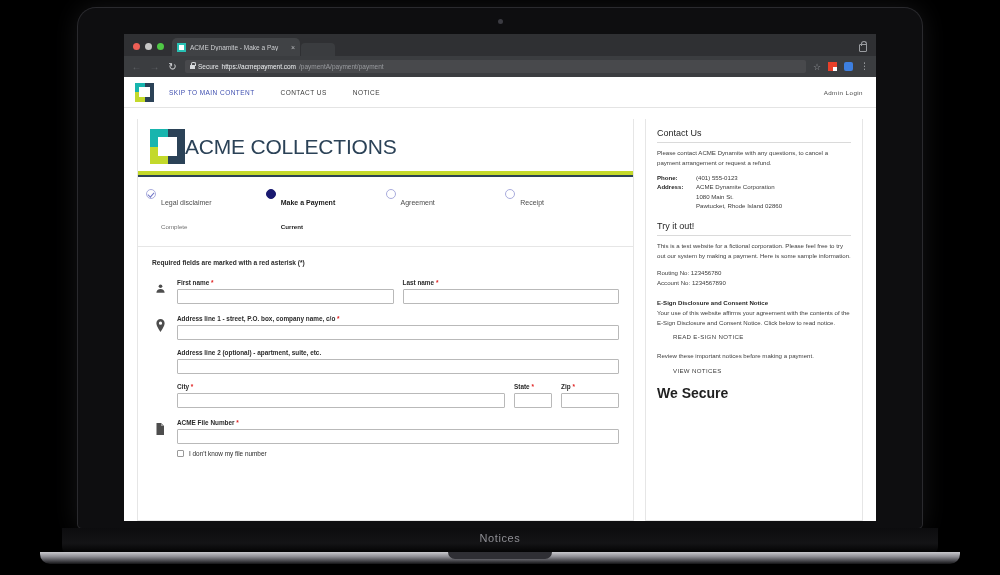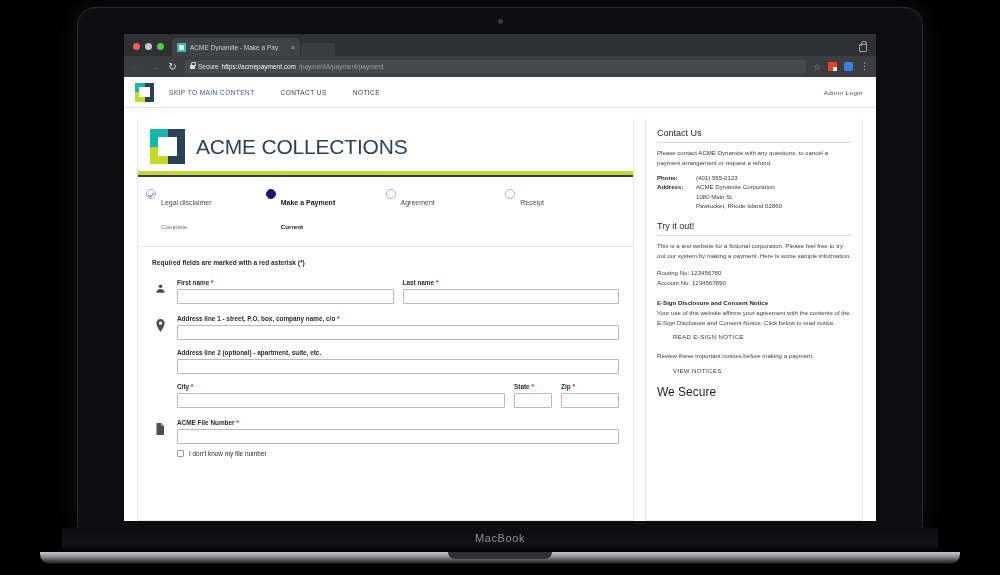--- a/index.html
+++ b/index.html
@@ -242,21 +242,21 @@
   
   #main-card {
     flex: 1 1 auto;
     background: #ffffff;
     border: 1px solid #e6e6e6;
     border-top: none;
     position: relative;
   }
   #brand-header {
     padding: 10px 0 0 12px;
-    display: flex; align-items: center; gap: 11px;
+    display: flex; align-items: center; 
   }
   #brand-header .brand-mark { width: 35px; height: 35px; flex: 0 0 35px; margin-right: 0; }
   #brand-title {
     font-size: 21px;
     color: #2b4257;
     letter-spacing: -.2px;
     font-weight: 400;
   }
   #brand-rule {
     margin-top: 7px;
@@ -368,21 +368,21 @@
     font-size: 6.1px;
     color: #3c3c3c;
     letter-spacing: .35px;
     margin-top: 6px;
     padding-left: 16px;
   }
   .side-sub {
     font-size: 6.1px; font-weight: bold; color: #1f1f1f;
     margin-bottom: 2px;
   }
-  #sidebar-cut { font-size: 12px; color: #1f1f1f; }
+  #sidebar-cut { font-size: 14px; color: #1f1f1f; font-weight: bold; }
 </style>
 </head>
 <body>
 
 <div id="laptop-frame">
   <div id="laptop-camera"></div>
 
   <div id="laptop-screen">
 
     <div id="browser-tabbar">
@@ -601,16 +601,16 @@
 
           <div id="sidebar-cut">We Secure</div>
 
         </div>
       </div>
     </div>
   </div>
 </div>
 
 <div id="laptop-base">
-  <div id="laptop-label">MacBook</div>
+  <div id="laptop-label">Notices</div>
 </div>
 <div id="laptop-foot"></div>
 <div id="laptop-notch"></div>
 
 </body></html>

